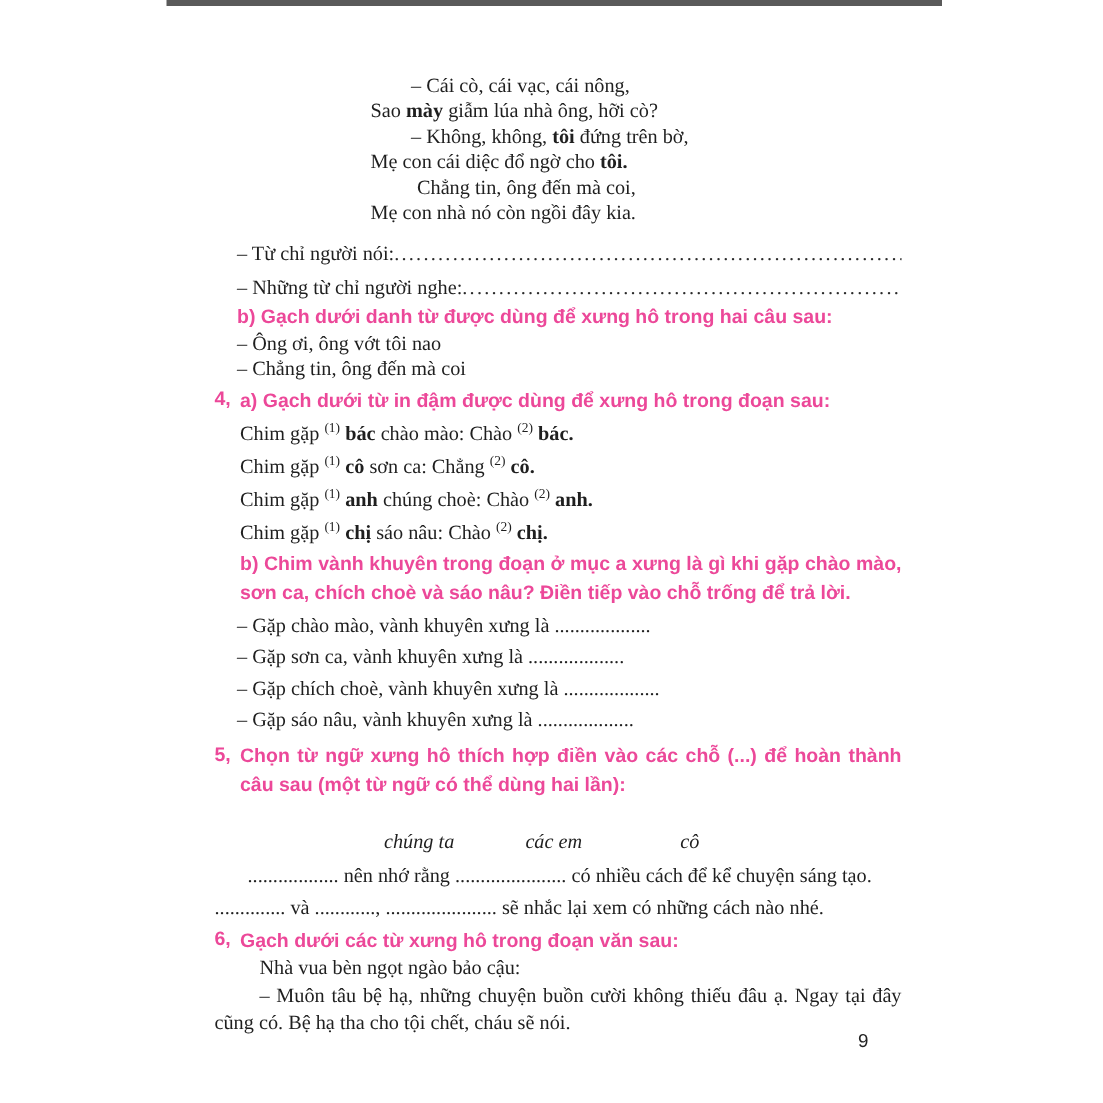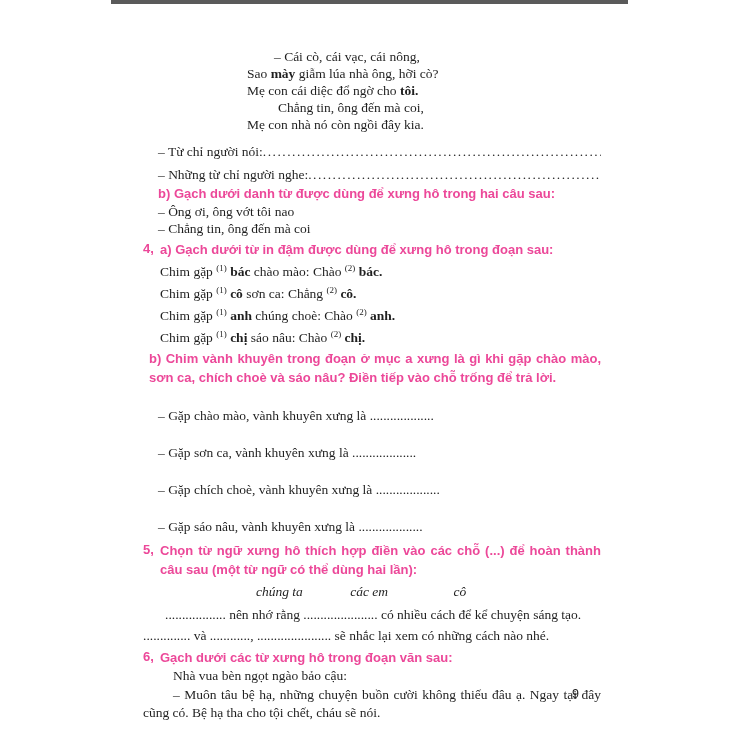--- a/index.html
+++ b/index.html
@@ -21,34 +21,34 @@
 
   
   .fillrow{display:flex;margin-left:15px;margin-top:6px;white-space:nowrap;}
   .fillrow.first{margin-top:10px;}
   .leader{flex:1;overflow:hidden;letter-spacing:1.5px;color:#2a2a2a;}
 
   
   .h{font-family:"Liberation Sans","DejaVu Sans",sans-serif;font-weight:bold;
      font-size:13px;color:#ec4899;line-height:18px;}
   .sub-h{margin-left:15px;margin-top:2px;}
-  .wrap-h{margin-left:6px;margin-top:2px;line-height:19px;text-align:justify;}
+  .wrap-h{margin-left:17px;margin-top:2px;line-height:19px;text-align:justify;}
 
   .plain{margin-left:15px;}
   .numrow{display:flex;margin-top:3px;}
   .num{width:17px;flex:none;}
   .numrow .htext{flex:1;text-align:justify;line-height:19px;}
 
   .chim{margin-left:17px;line-height:18px;}
-  .gapline{margin-left:15px;margin-top:20px;line-height:17px;white-space:nowrap;}
+  .gapline{margin-left:15px;margin-top:4px;line-height:17px;white-space:nowrap;}
 
   .optrow{margin-top:5px;line-height:16px;}
   .opt{display:inline-block;font-style:italic;}
   .opt1{margin-left:113px;}
-  .opt2{margin-left:44px;}
+  .opt2{margin-left:44px;margin-top:16px;}
   .opt3{margin-left:62px;}
 
   .fillA{margin-left:22px;margin-top:6px;white-space:nowrap;}
   .fillB{margin-top:4px;white-space:nowrap;}
 
   .q6body{line-height:18px;}
   .q6line{margin-left:30px;}
   .q6para{text-indent:30px;text-align:justify;margin-top:1px;}
 
   .pagenum{position:absolute;left:572px;top:687px;
@@ -59,20 +59,21 @@
 <body>
 
 <div class="page">
   <div class="topbar"></div>
 
   <div class="content">
 
     <div class="poem">
       <div class="pline pi1"><span>– Cái cò, cái vạc, cái nông,</span></div>
       <div class="pline"><span>Sao </span><span class="b">mày</span><span> giẫm lúa nhà ông, hỡi cò?</span></div>
+      <div class="pline pi1"><span>– Không, không, </span><span class="b">tôi</span><span> đứng trên bờ,</span></div>
       <div class="pline"><span>Mẹ con cái diệc đổ ngờ cho </span><span class="b">tôi.</span></div>
       <div class="pline pi2"><span>Chẳng tin, ông đến mà coi,</span></div>
       <div class="pline"><span>Mẹ con nhà nó còn ngồi đây kia.</span></div>
     </div>
 
     <div class="fillrow first">
       <span>– Từ chỉ người nói: </span>
       <span class="leader">........................................................................................................................................................</span>
     </div>
     <div class="fillrow">

